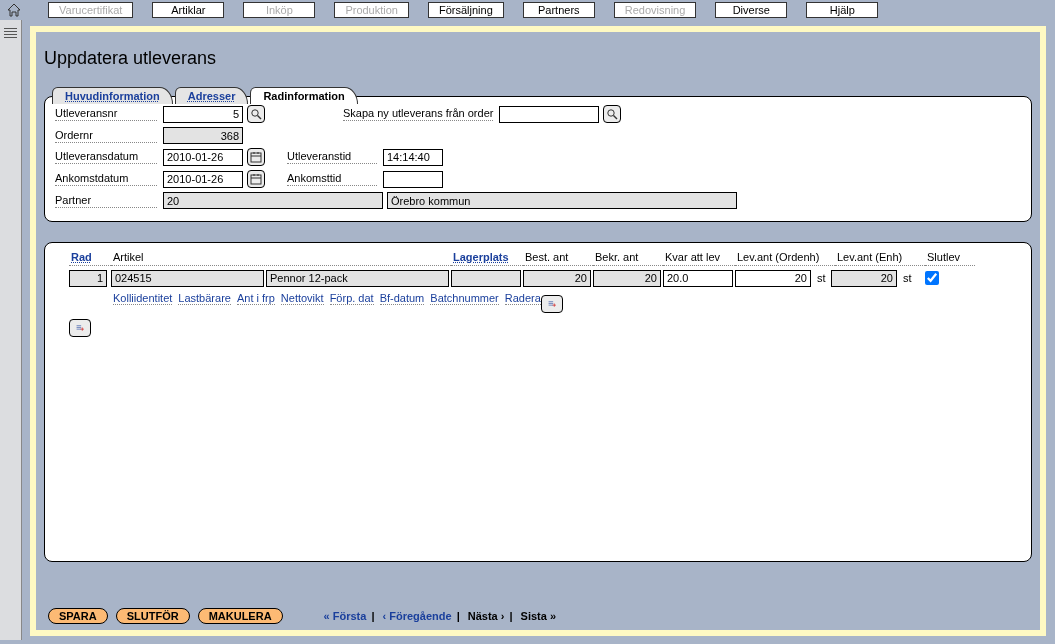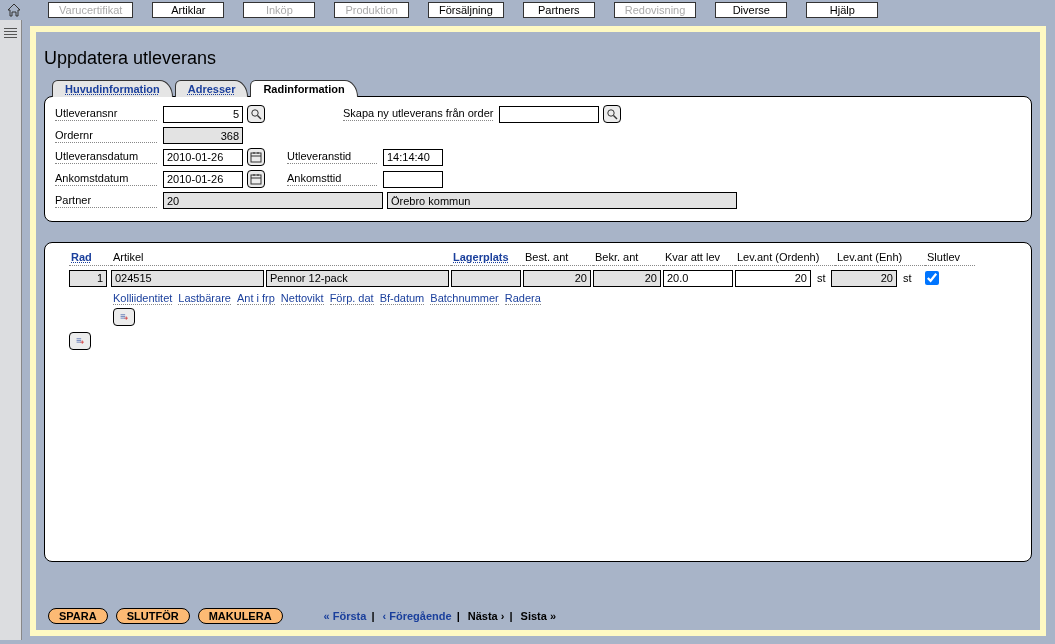--- a/index.html
+++ b/index.html
@@ -55,21 +55,21 @@
 }
 .page-title {
   font-size: 18px;
   font-weight: normal;
   padding: 16px 8px 10px 8px;
 }
 .subtabs {
   display: flex;
   margin-left: 16px;
   position: relative;
-  top: 1px;
+  top: 8px;
   z-index: 2;
 }
 .subtab {
   background: #e5e5e5;
   border: 1px solid #333;
   border-bottom: none;
   border-radius: 6px 14px 0 0 / 6px 18px 0 0;
   padding: 2px 12px;
   font-size: 11px;
   margin-right: 2px;
@@ -132,21 +132,21 @@
 .gh.link { color: #1a3f9c; font-weight: bold; text-decoration: underline dotted;}
 .col-rad{width:42px} .col-art{width:155px} .col-lp{width:72px} .col-ba{width:70px} .col-bk{width:70px} .col-kv{width:72px} .col-lo{width:100px} .col-le{width:90px} .col-sl{width:50px}
 .grid-row { display:flex; align-items:center; margin-top:2px;}
 .gc input.txt-in { width: 100%; }
 .gc { padding-right:2px;}
 .unit { font-size:11px; padding: 0 4px; width:18px; display:inline-block;}
 .chk { width:14px; height:14px;}
 .subline {
   margin-top: 4px;
   margin-left: 44px;
-  display:flex; align-items:flex-start; gap:0; flex-direction:column;
+  display:flex; align-items:flex-start; gap:0; 
 }
 .subline-labels { color:#1a3f9c; display:flex; gap:6px;}
 .subline-labels span { border-bottom:1px dotted #888;}
 .mini-btn {
   width: 22px; height:18px;
   border:1px solid #000; border-radius:4px;
   background:#ececec; cursor:pointer;
   margin-top:3px; display:flex; align-items:center; justify-content:center;
   font-size:10px;
 }

